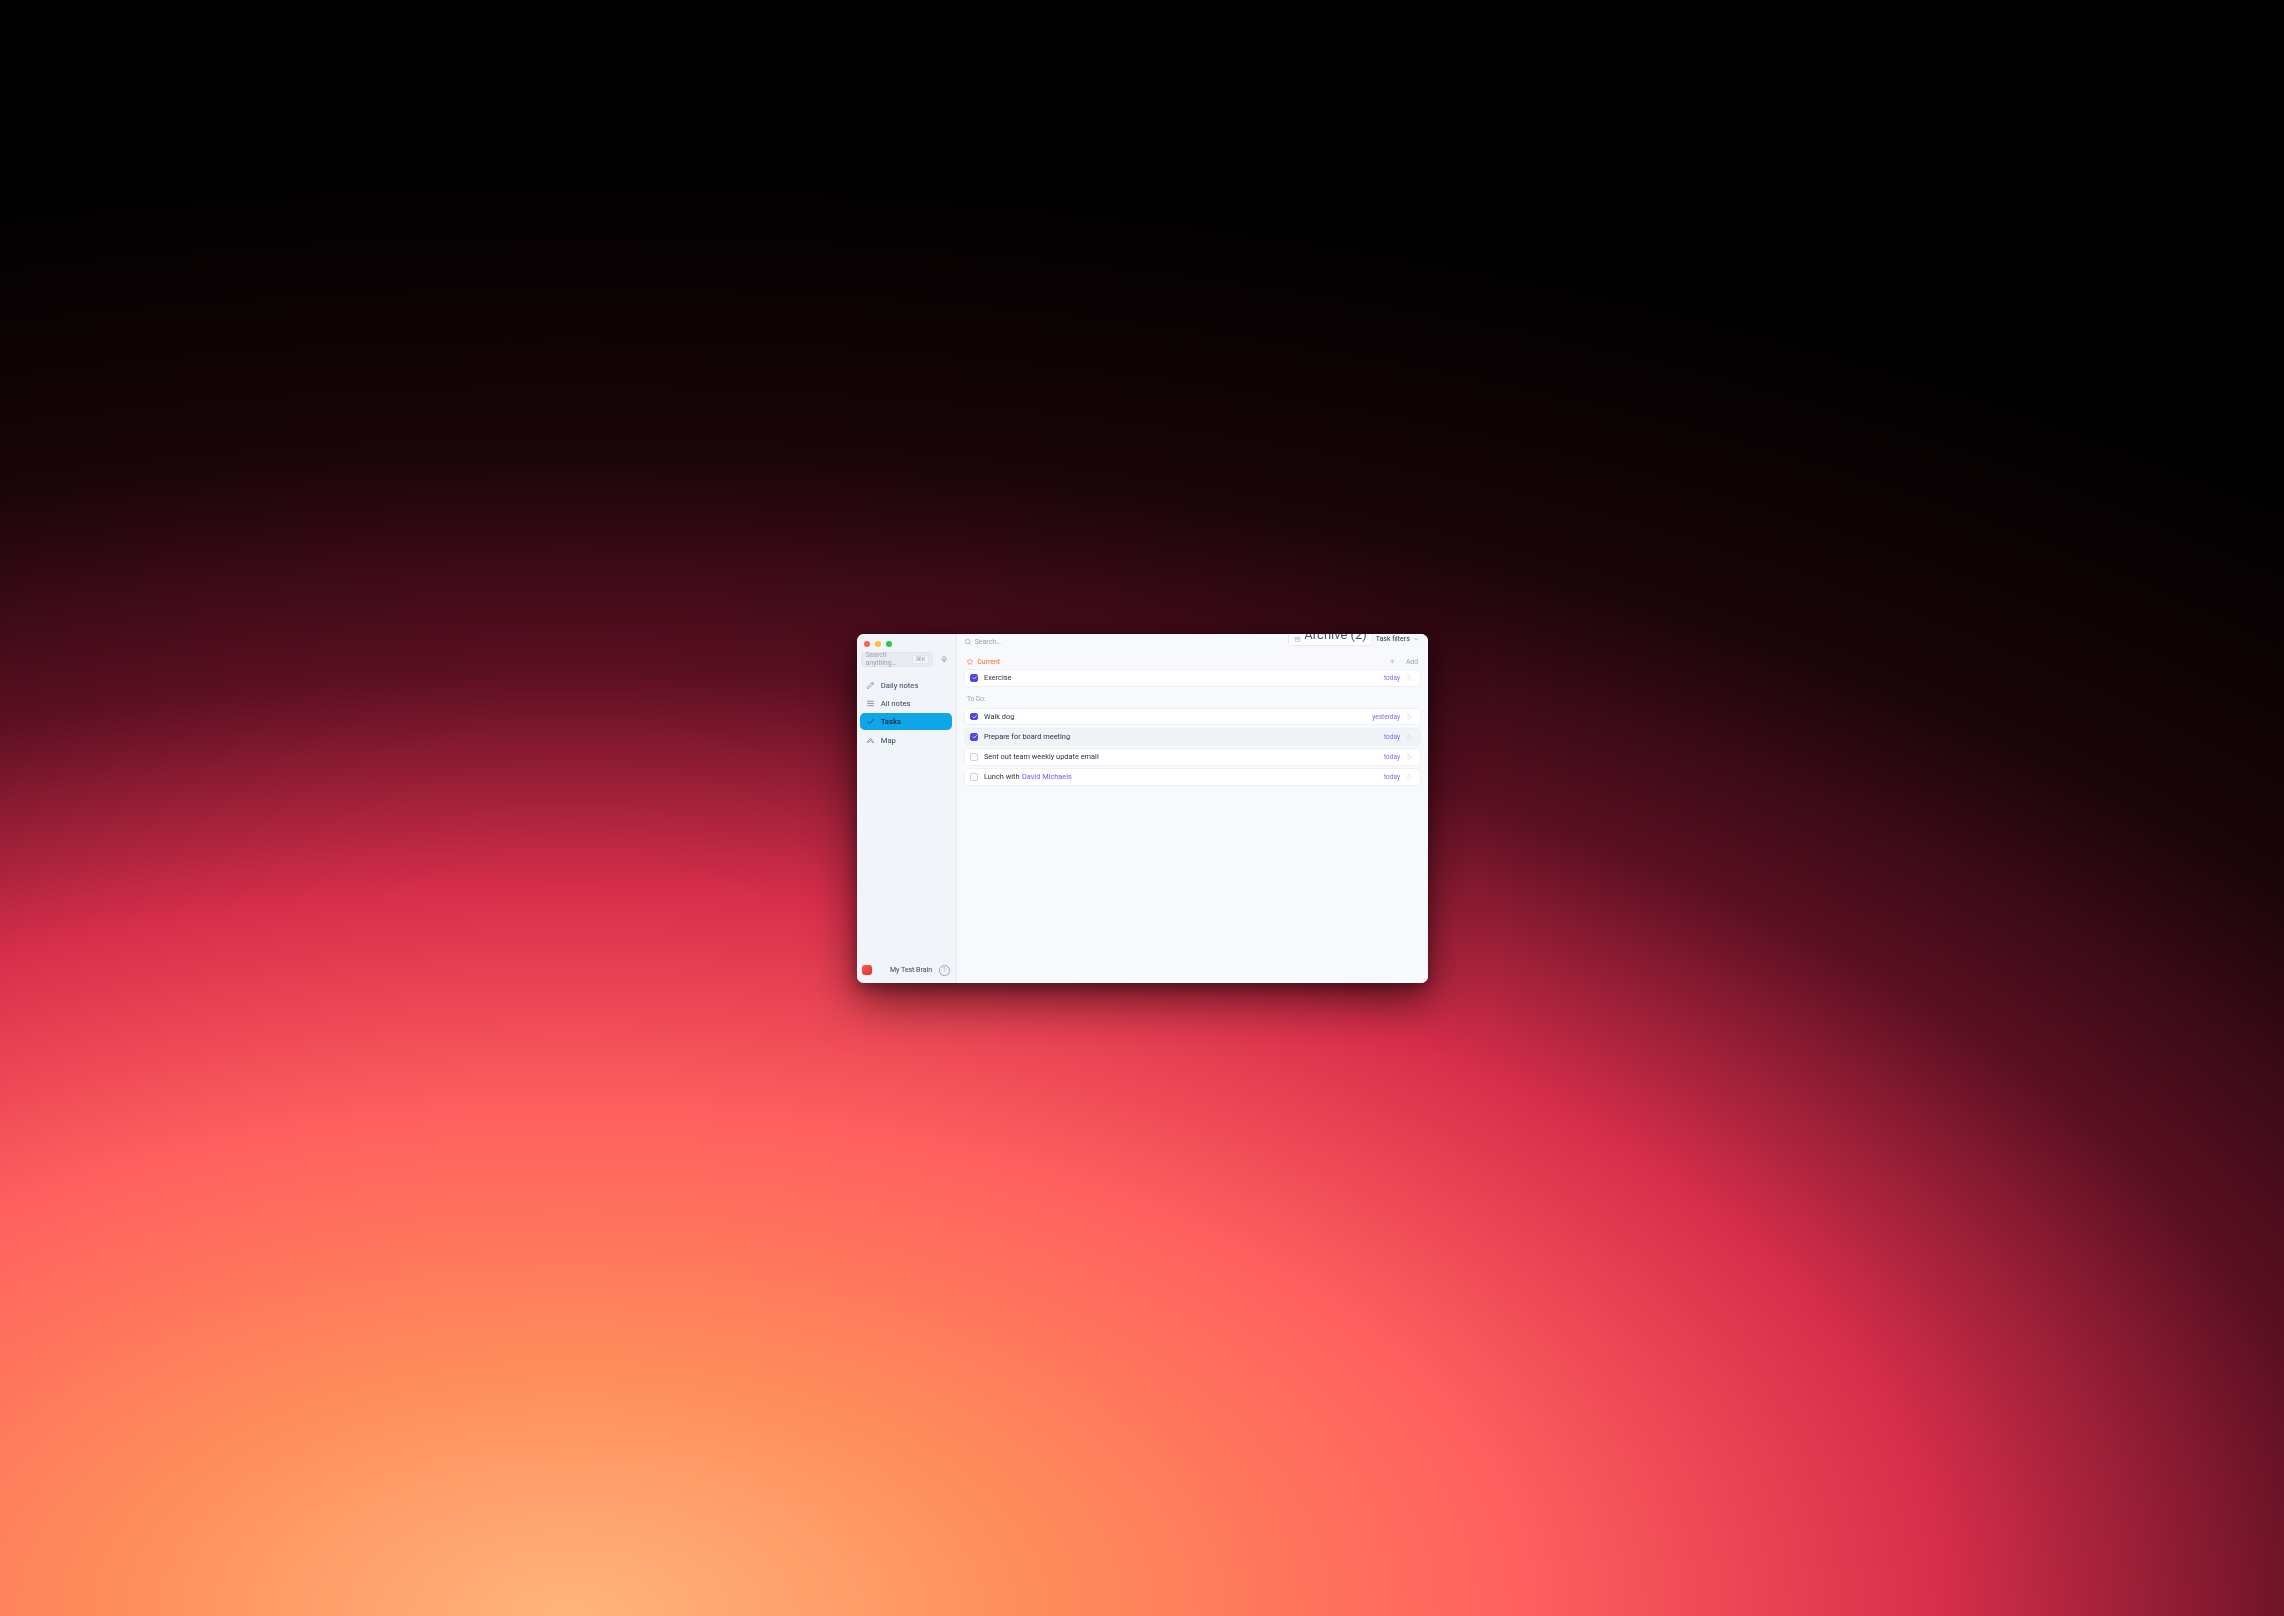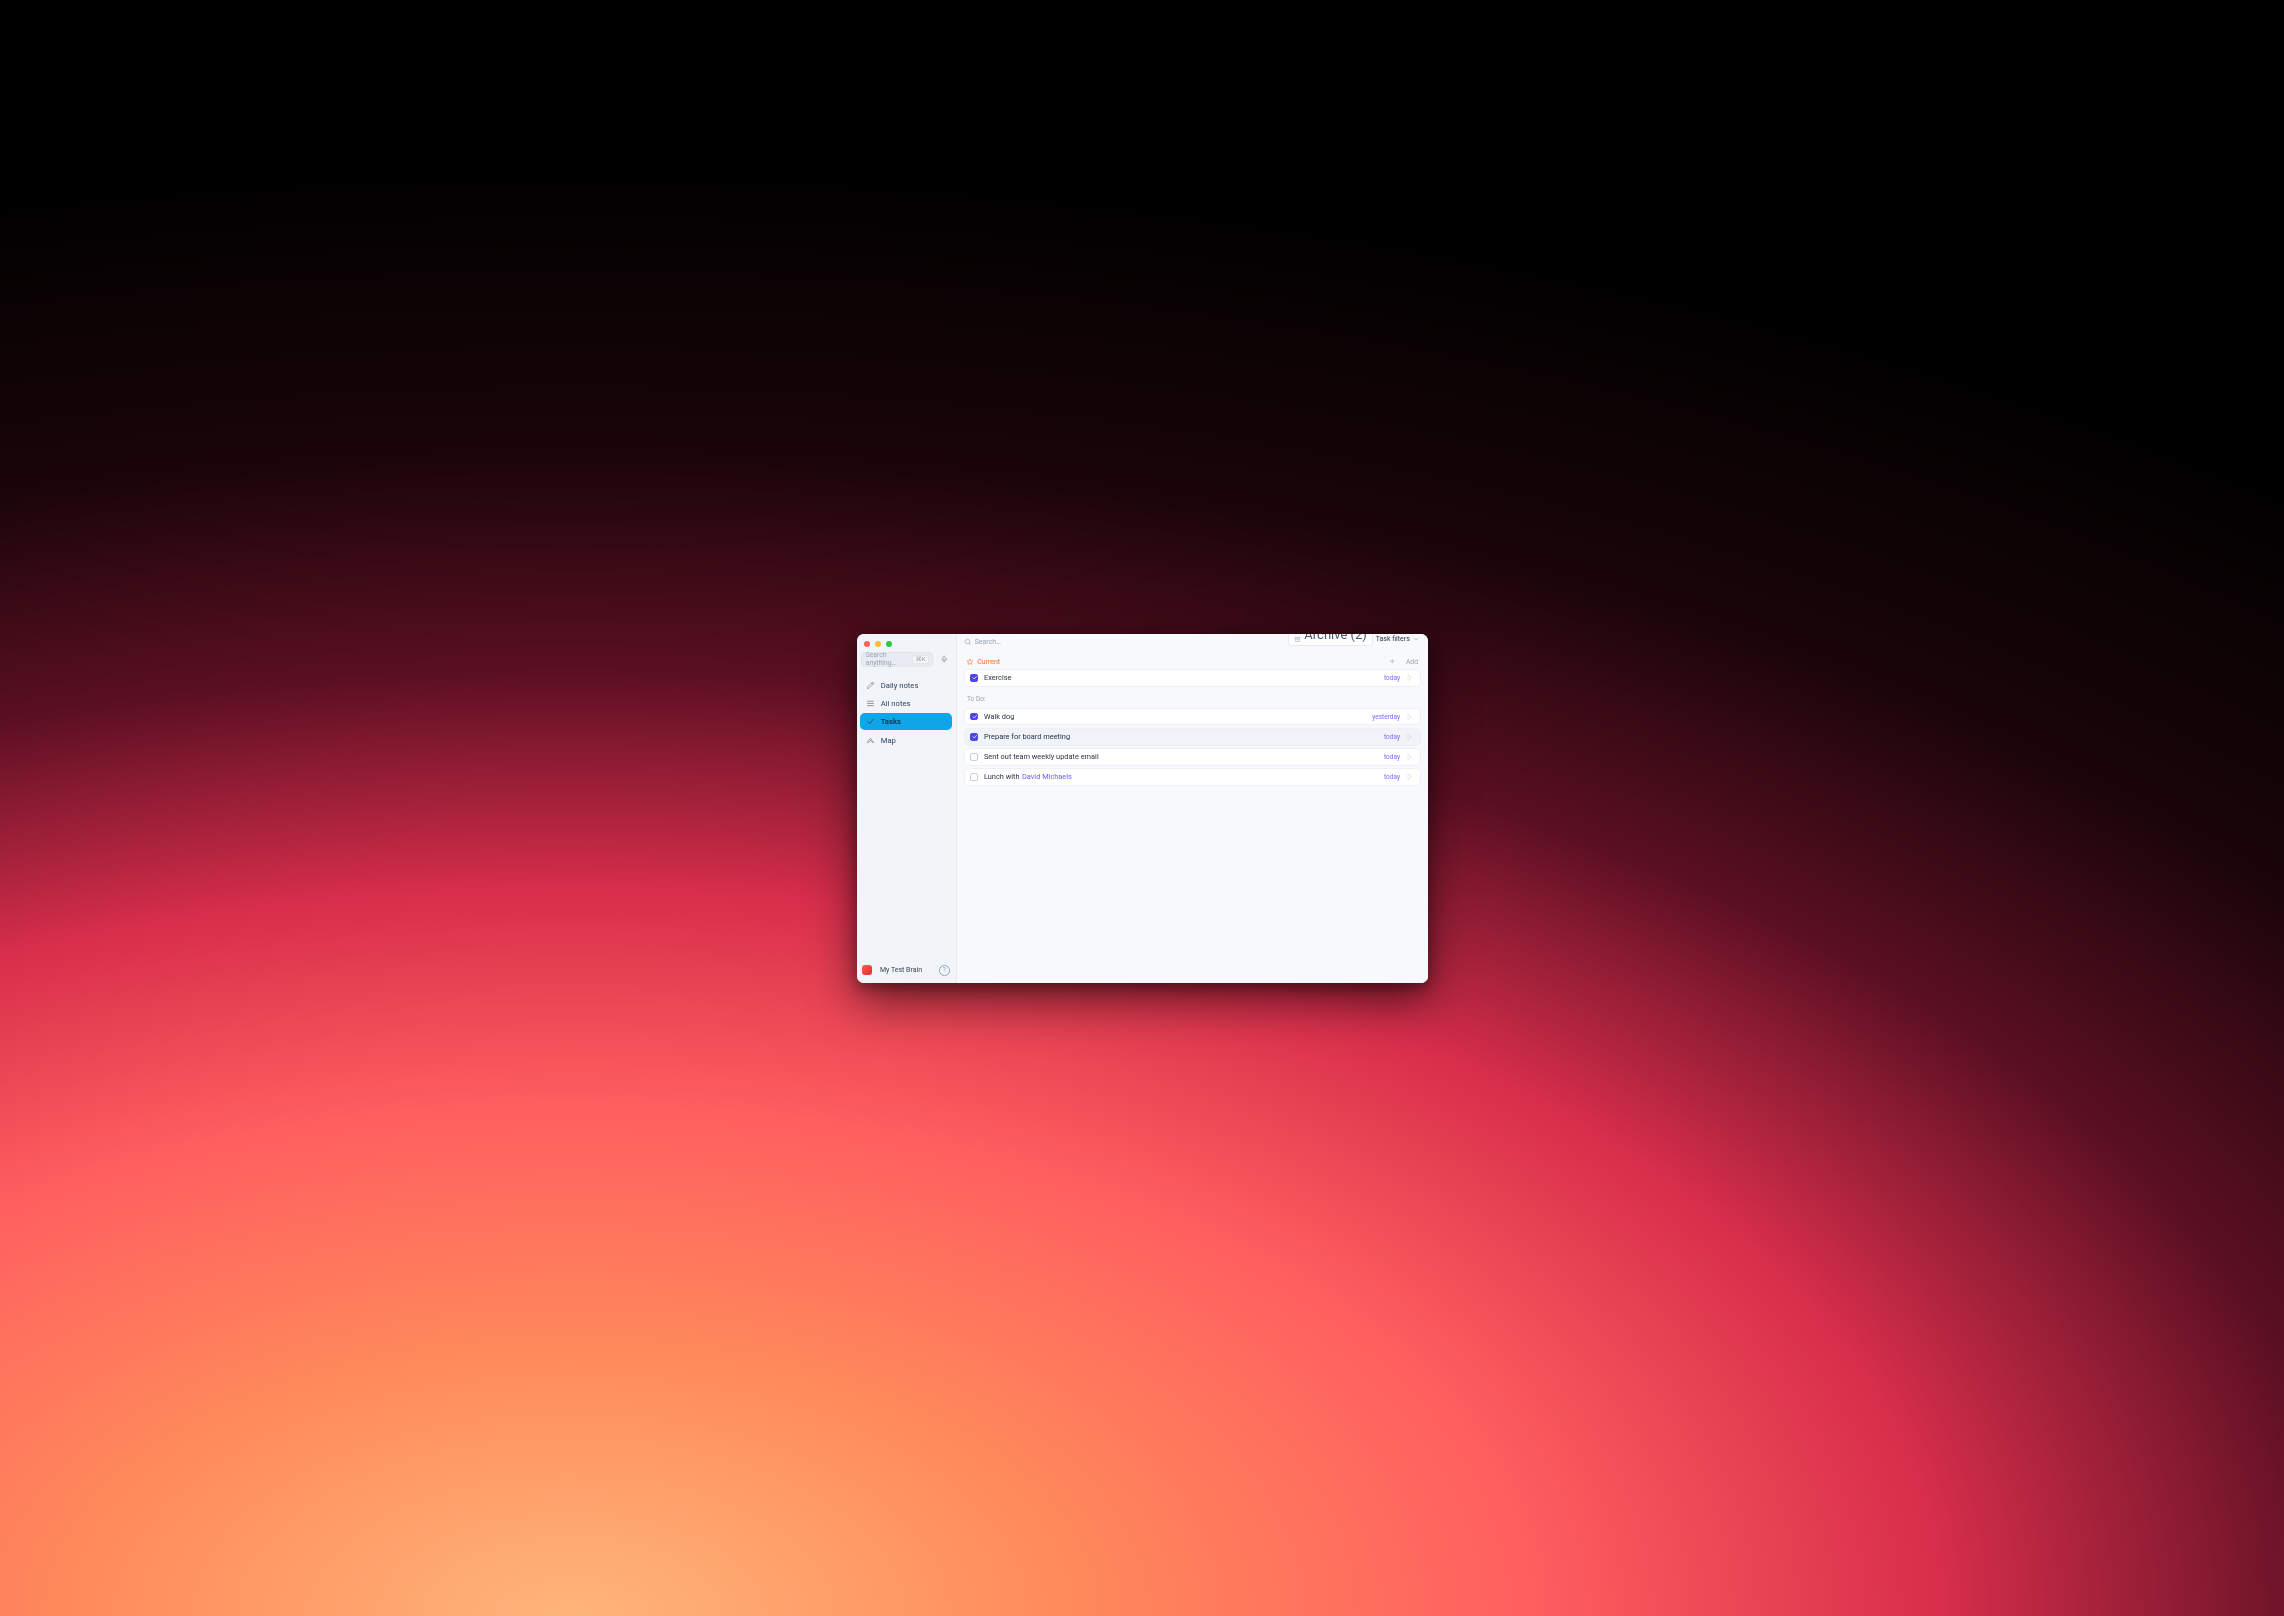--- a/index.html
+++ b/index.html
@@ -112,21 +112,21 @@
   .sidebar-footer {
     margin-top: auto;
     display: flex;
     align-items: center;
     justify-content: space-between;
     padding: 5.9px 5.9px 7px 5.9px;
     font-size: 7px;
     color: #3a4657;
   }
   .brain {
-    display: flex; align-items: center; gap: 8px;
+    display: flex; align-items: center; gap: 18px;
   }
   .brain-avatar {
     width: 9.5px; height: 9.5px; border-radius: 3px;
     background: linear-gradient(135deg, #ff5a4c, #e62e2e);
   }
   .help-btn {
     width: 10.6px; height: 10.6px;
     border: 0.8px solid #9aa3b2;
     border-radius: 50%;
     color: #9aa3b2;

